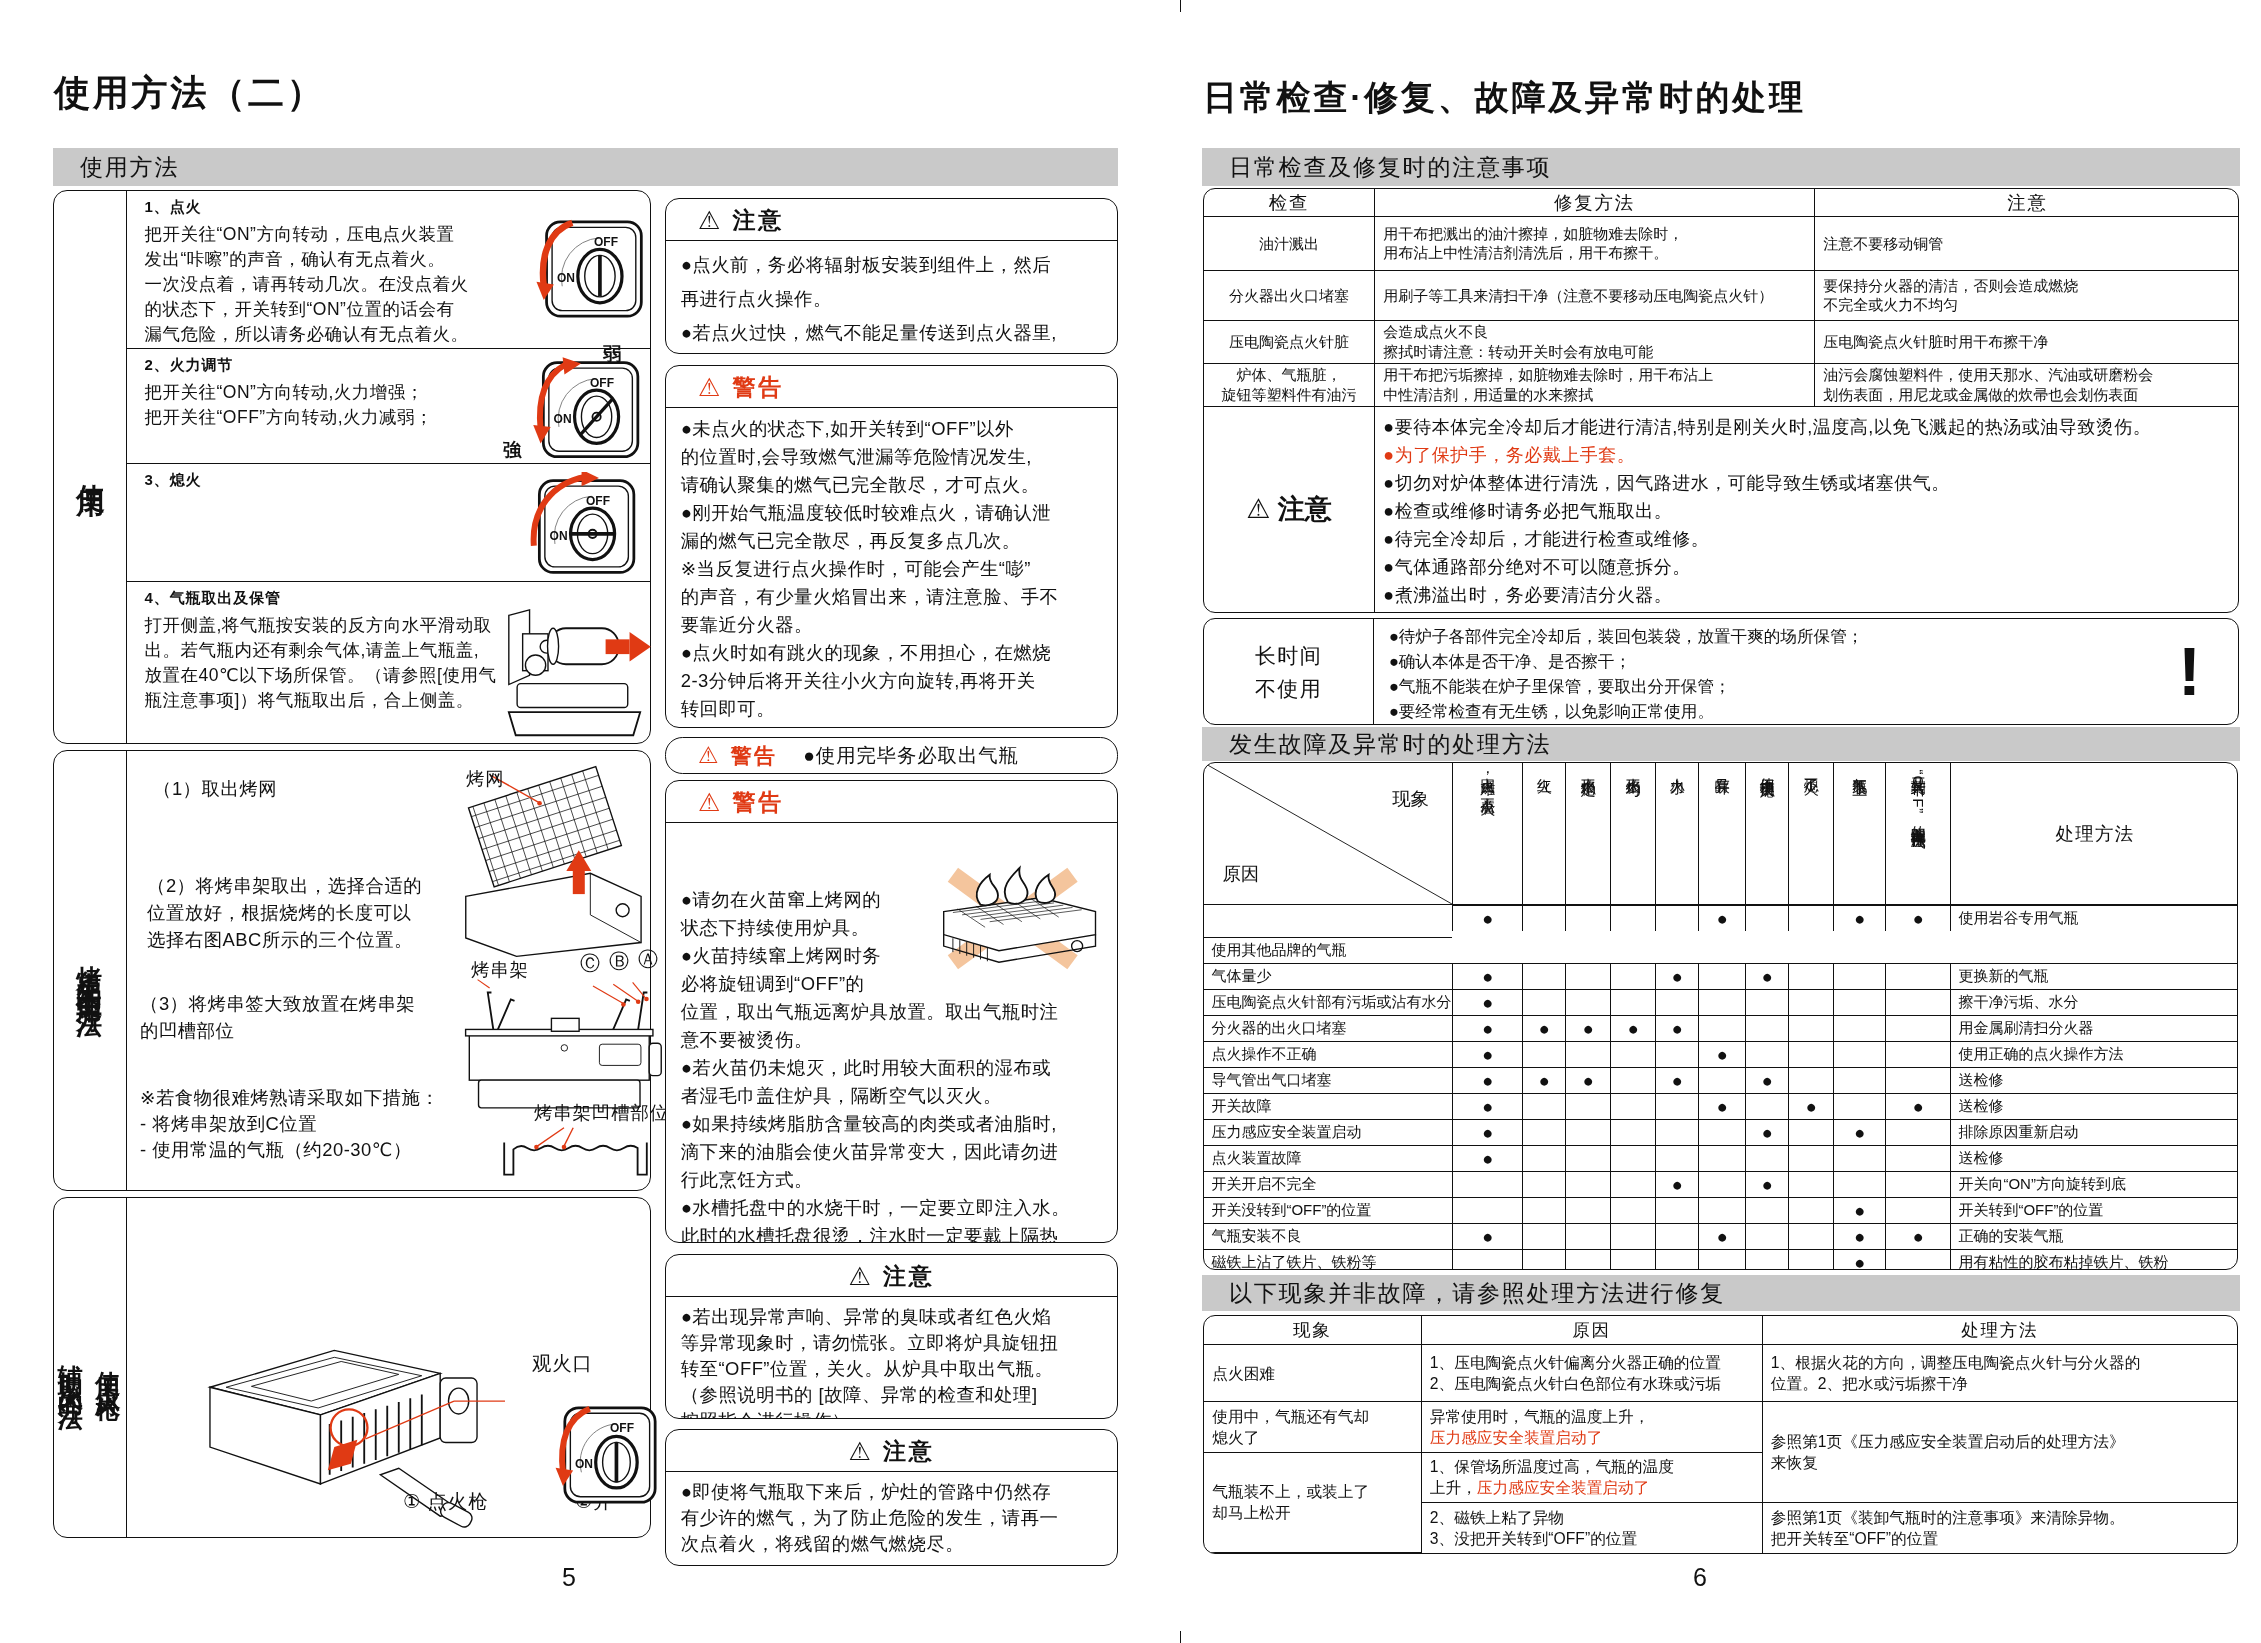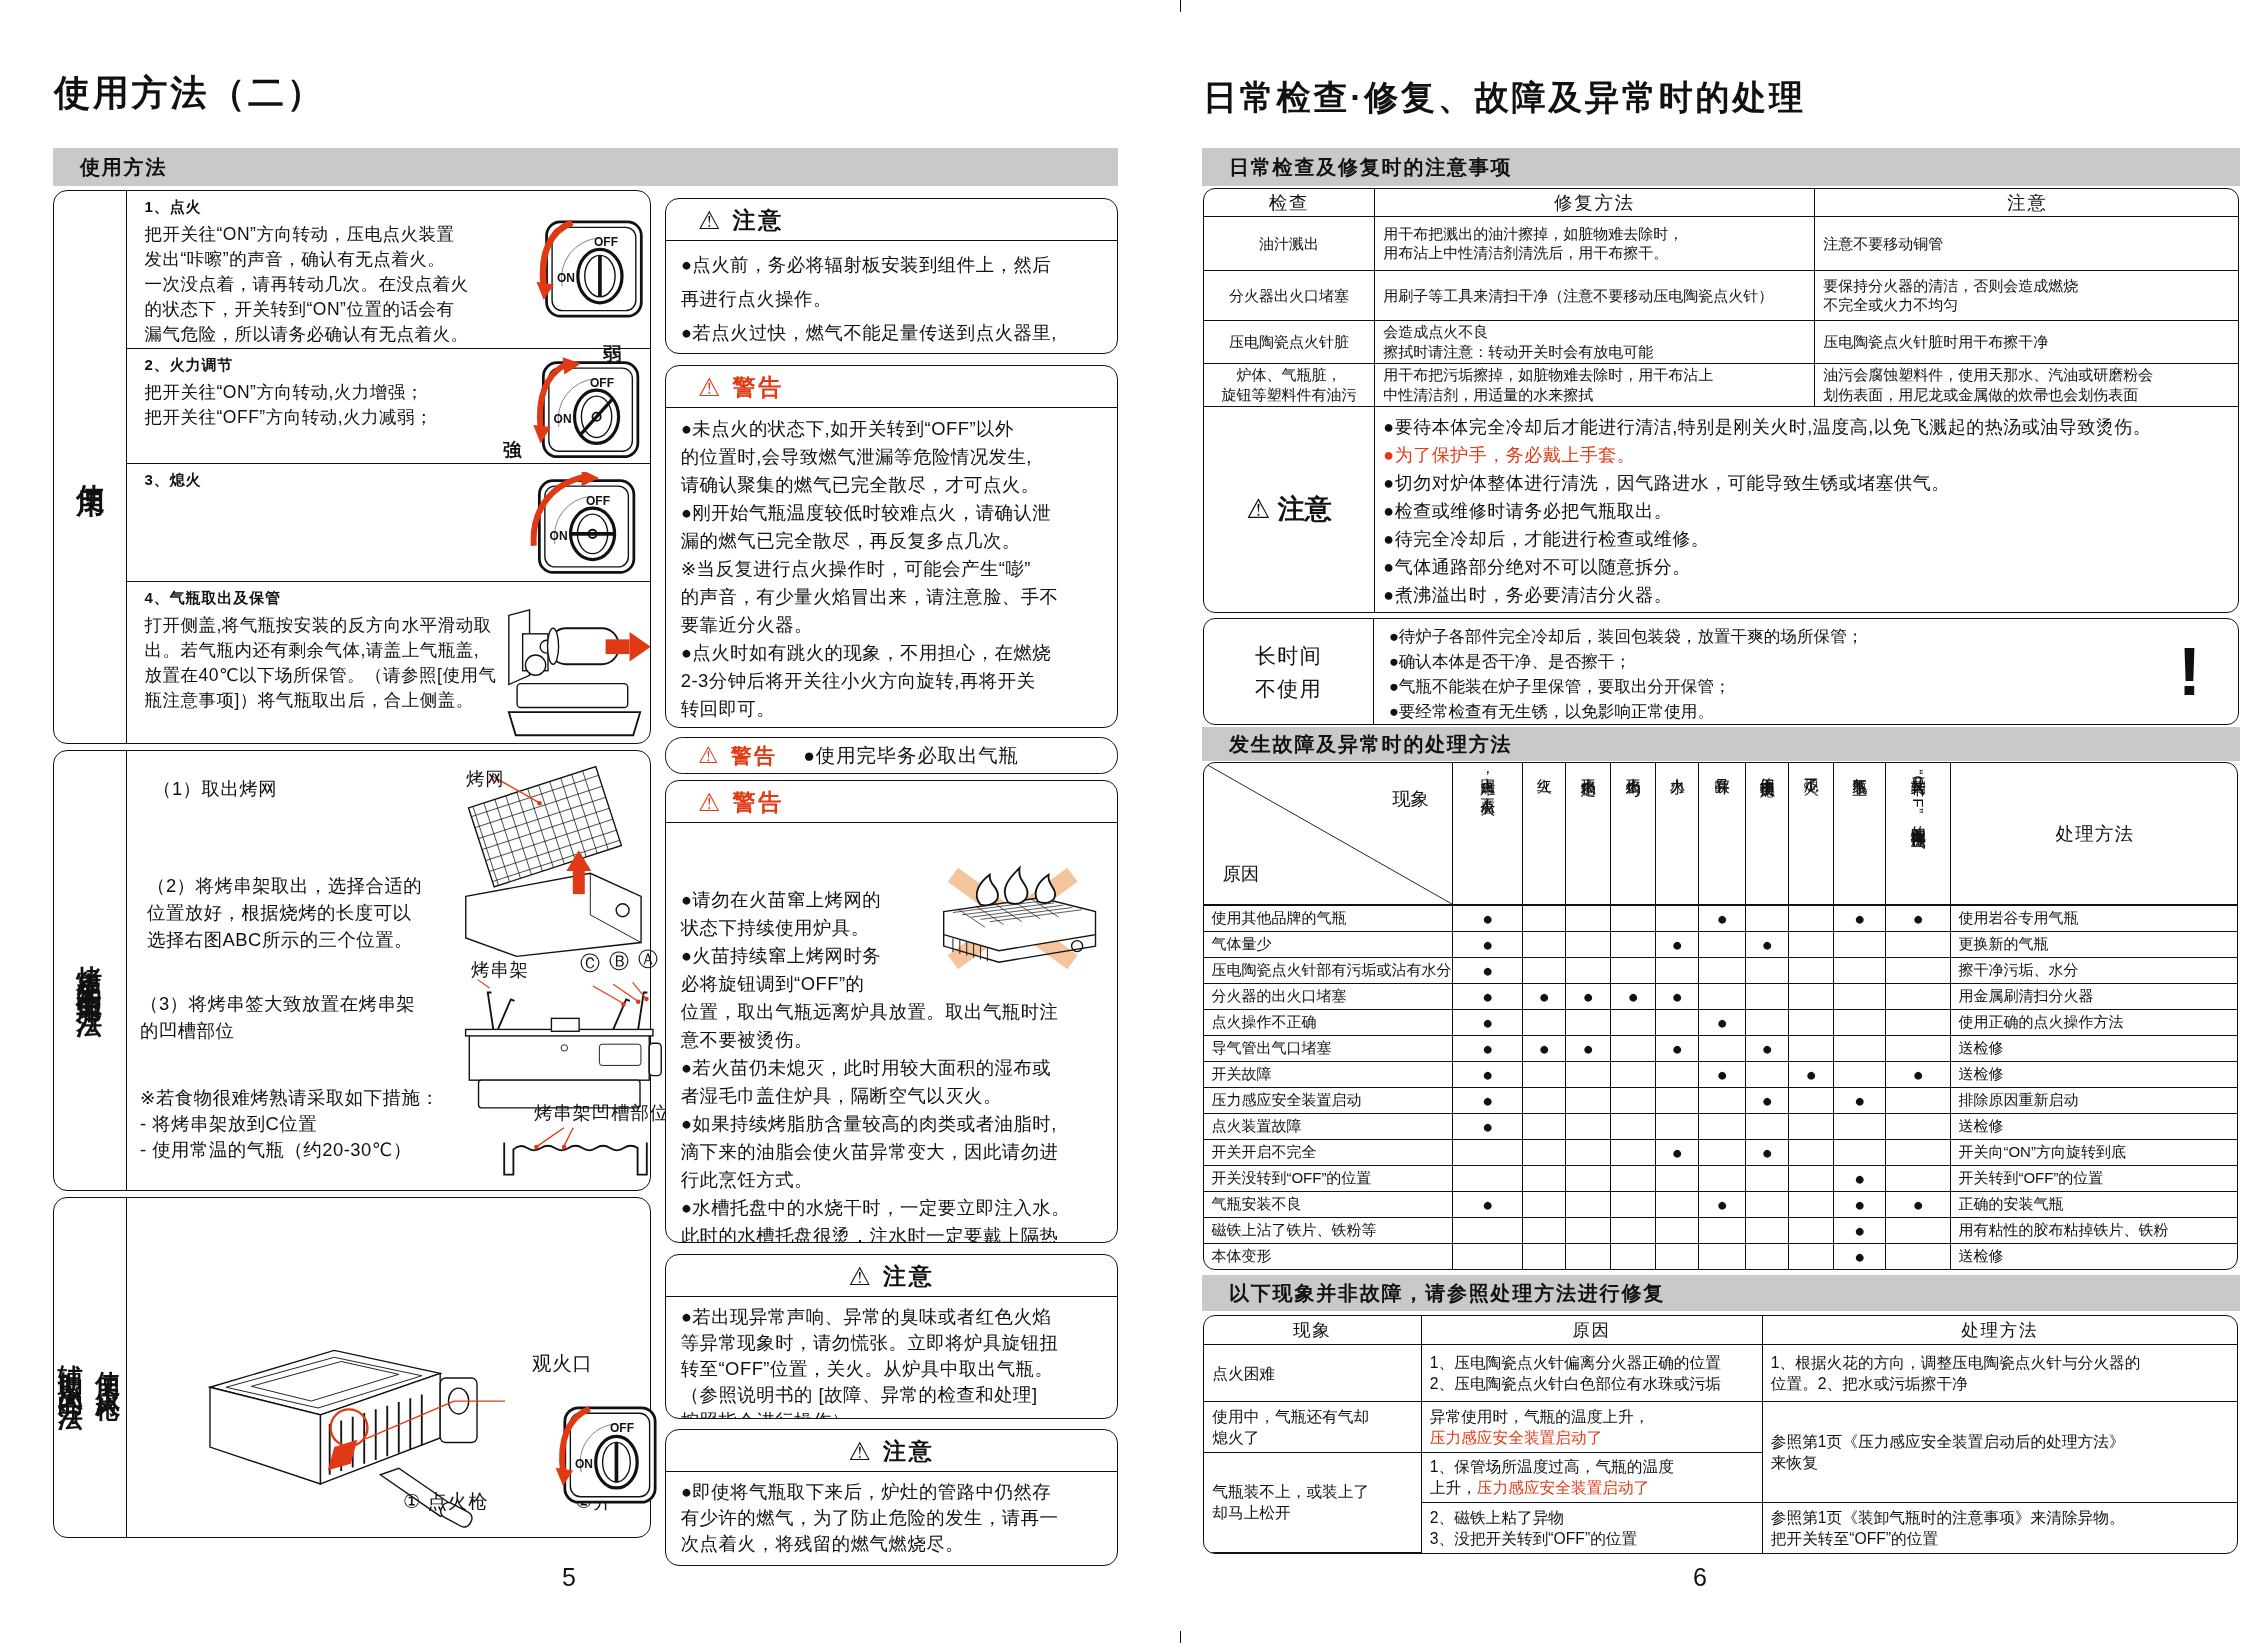--- a/index.html
+++ b/index.html
@@ -1,20 +1,20 @@
 <!DOCTYPE html>
 <html style="font-size:7.4px"><head>
 <meta charset="utf-8">
 <style>
   html,body{margin:0;padding:0;background:#9a9a9a;}
   #sheet{position:relative;width:2261px;height:1643px;background:#ffffff;overflow:hidden;
          font-family:"Liberation Sans","DejaVu Sans",sans-serif;color:#111;}
   .abs{position:absolute;}
   .h1{font-size:36px;font-weight:bold;letter-spacing:2.8px;}
-  .graybar{background:#c9c9c9;display:flex;align-items:center;font-size:20px;font-weight:bold;padding-left:27px;box-sizing:border-box;letter-spacing:1.8px;}
+  .graybar{background:#c9c9c9;display:flex;align-items:center;font-size:23px;font-weight:normal;padding-left:27px;box-sizing:border-box;letter-spacing:1.8px;}
   .box{position:absolute;border:1.8px solid #111;border-radius:14px;background:#fff;box-sizing:border-box;overflow:hidden;}
   .sidebox{display:flex;}
   .sidebar{width:72px;border-right:1.4px solid #111;display:flex;align-items:center;justify-content:center;flex:none;gap:4.6px;}
   .vtext{writing-mode:vertical-rl;font-weight:bold;letter-spacing:6.5px;}
   .content{flex:1;position:relative;}
   .sec{position:relative;box-sizing:border-box;padding:7.4px 0 0 17.5px;}
   .sec + .sec{border-top:1.4px solid #111;}
   .sec .t{font-size:15px;font-weight:bold;margin-bottom:4.6px;letter-spacing:0.9px;}
   .bodytext{font-size:17.5px;line-height:25px;white-space:pre-line;letter-spacing:0.5px;}
   .lab{position:absolute;font-size:18.4px;letter-spacing:0.9px;}
@@ -468,21 +468,21 @@
         <div class="mcell" style="height: 141px; align-items: flex-start;">
           <span class="vh">气瓶装不上</span>
         </div>
         <div class="mcell" style="height: 141px; align-items: flex-start;">
           <span class="vh">开关转到“OFF”的位置却无法停止供气</span>
         </div>
         <div class="mcell" style="height: 141px; font-size: 18.4px; letter-spacing: 1.4px;">处理方法</div>
       </div>
     <div id="mtx-body">
         <div class="mrow">
-          <div class="mcell name" style="height: 26px; border-left: none;">使用其他品牌的气瓶</div>
+          <div class="mcell name" style="height: 26px; border-left: none; margin-top: 32px;">使用其他品牌的气瓶</div>
           <div class="mcell" style="height: 26px;">
             <span class="mdot">●</span>
           </div>
           <div class="mcell" style="height: 26px;"></div>
           <div class="mcell" style="height: 26px;"></div>
           <div class="mcell" style="height: 26px;"></div>
           <div class="mcell" style="height: 26px;"></div>
           <div class="mcell" style="height: 26px;">
             <span class="mdot">●</span>
           </div>

